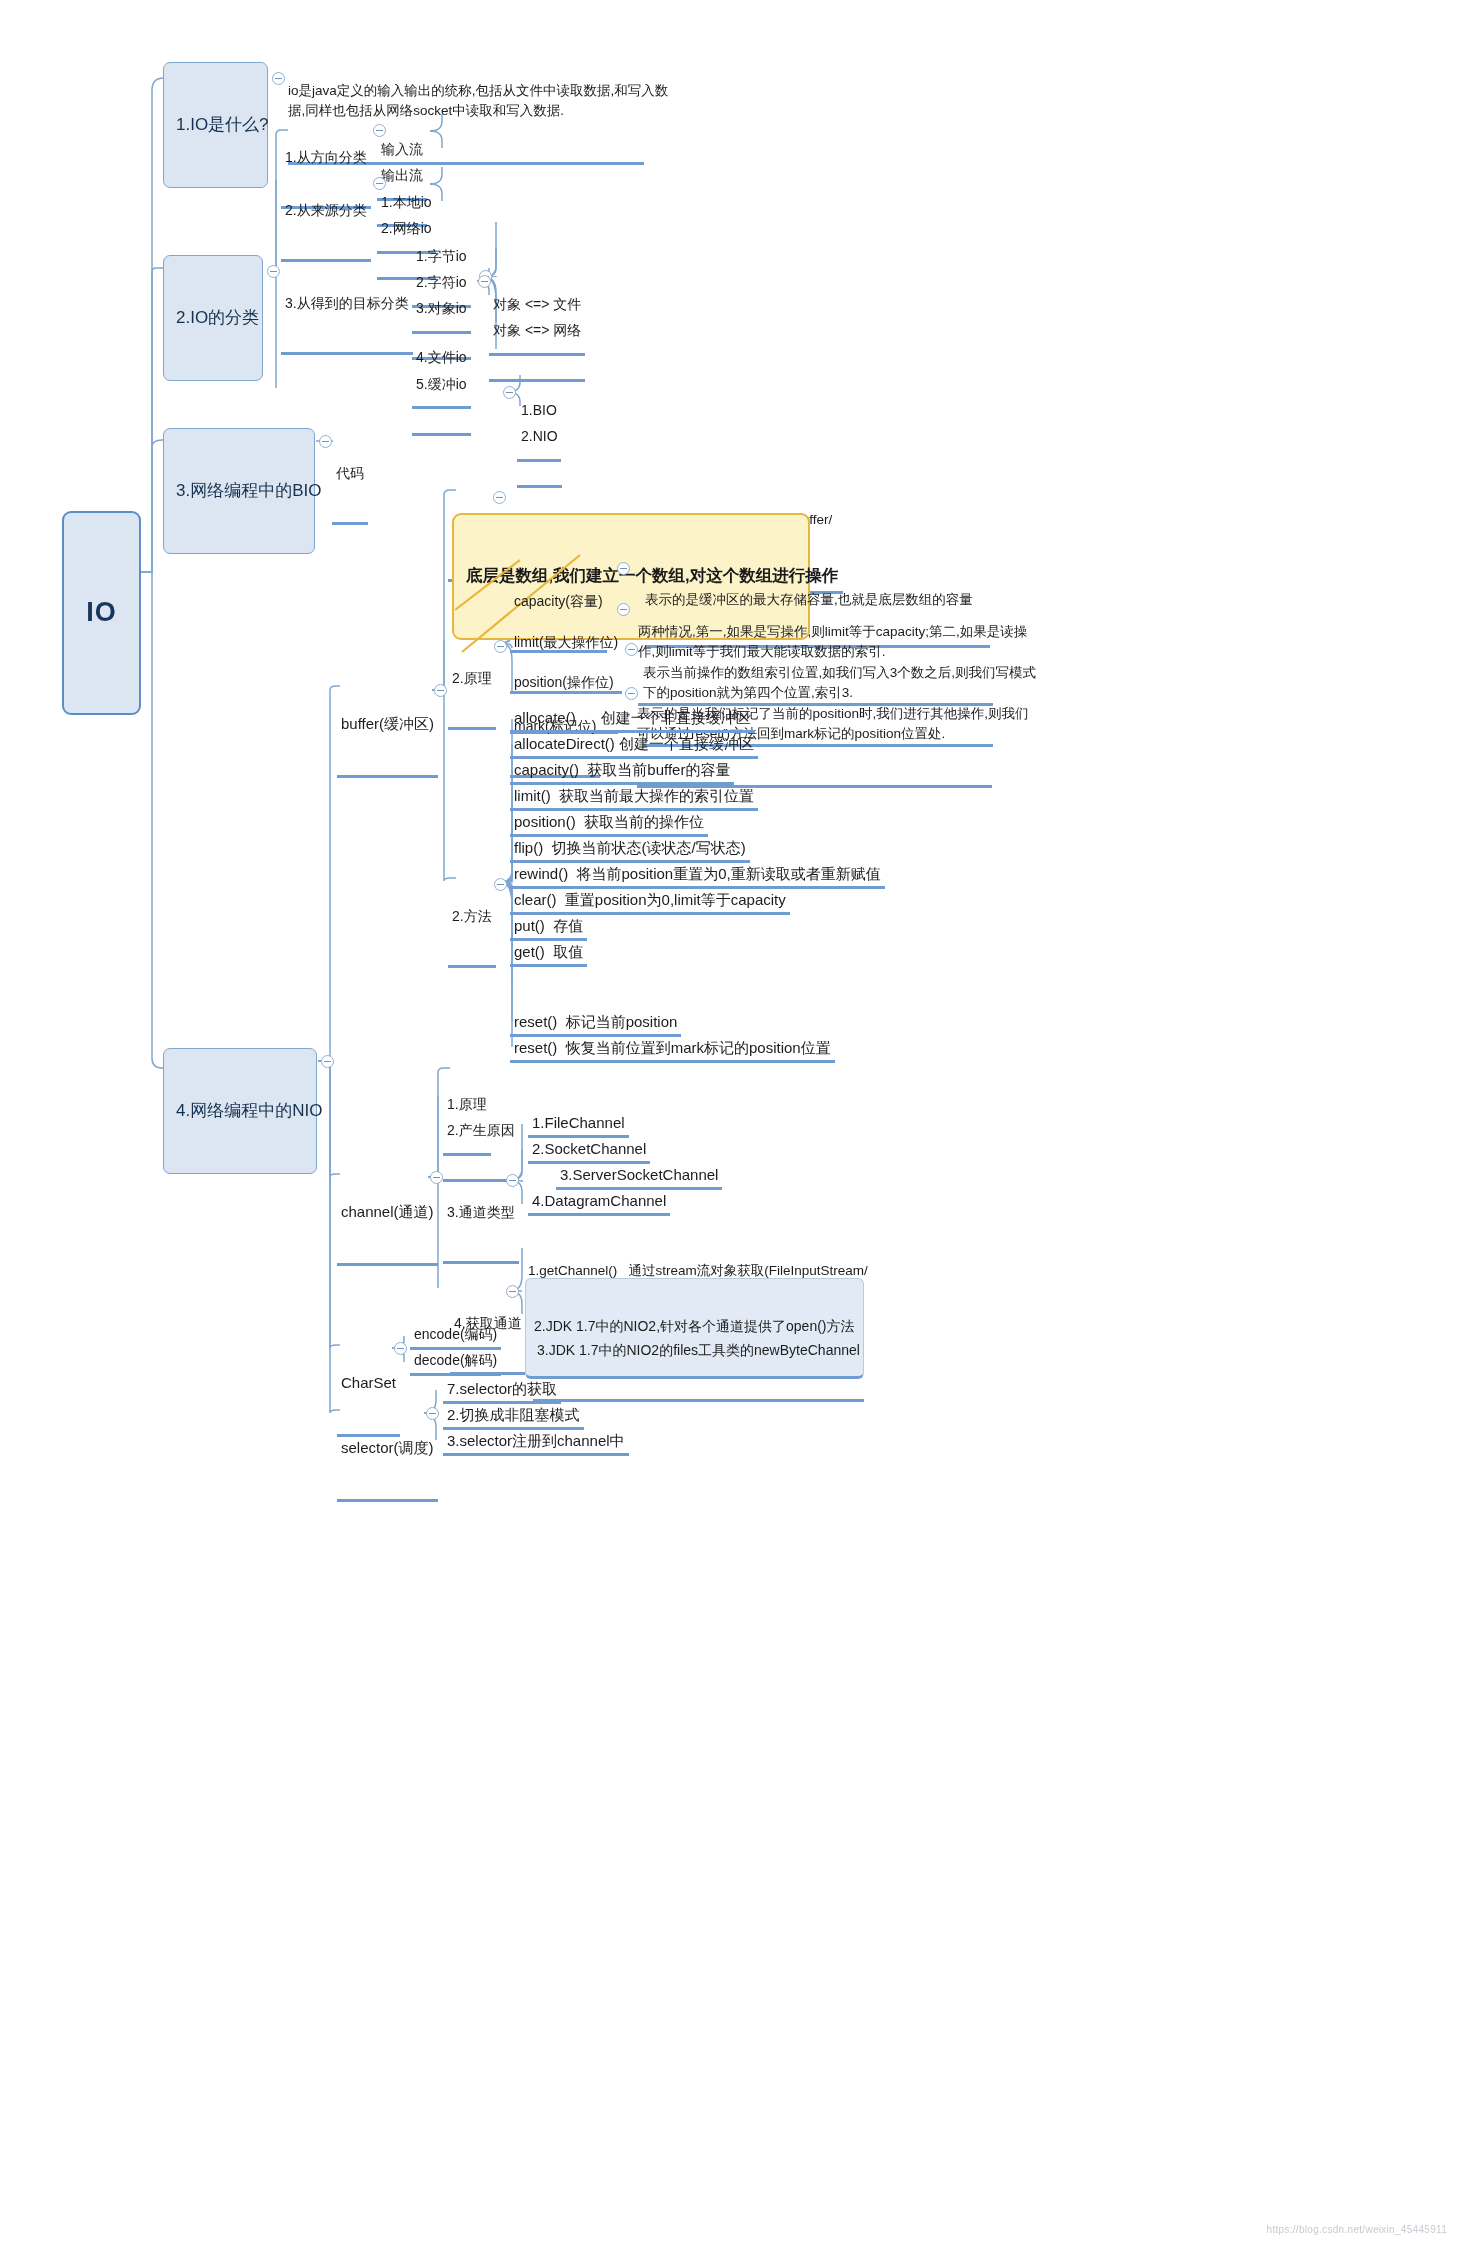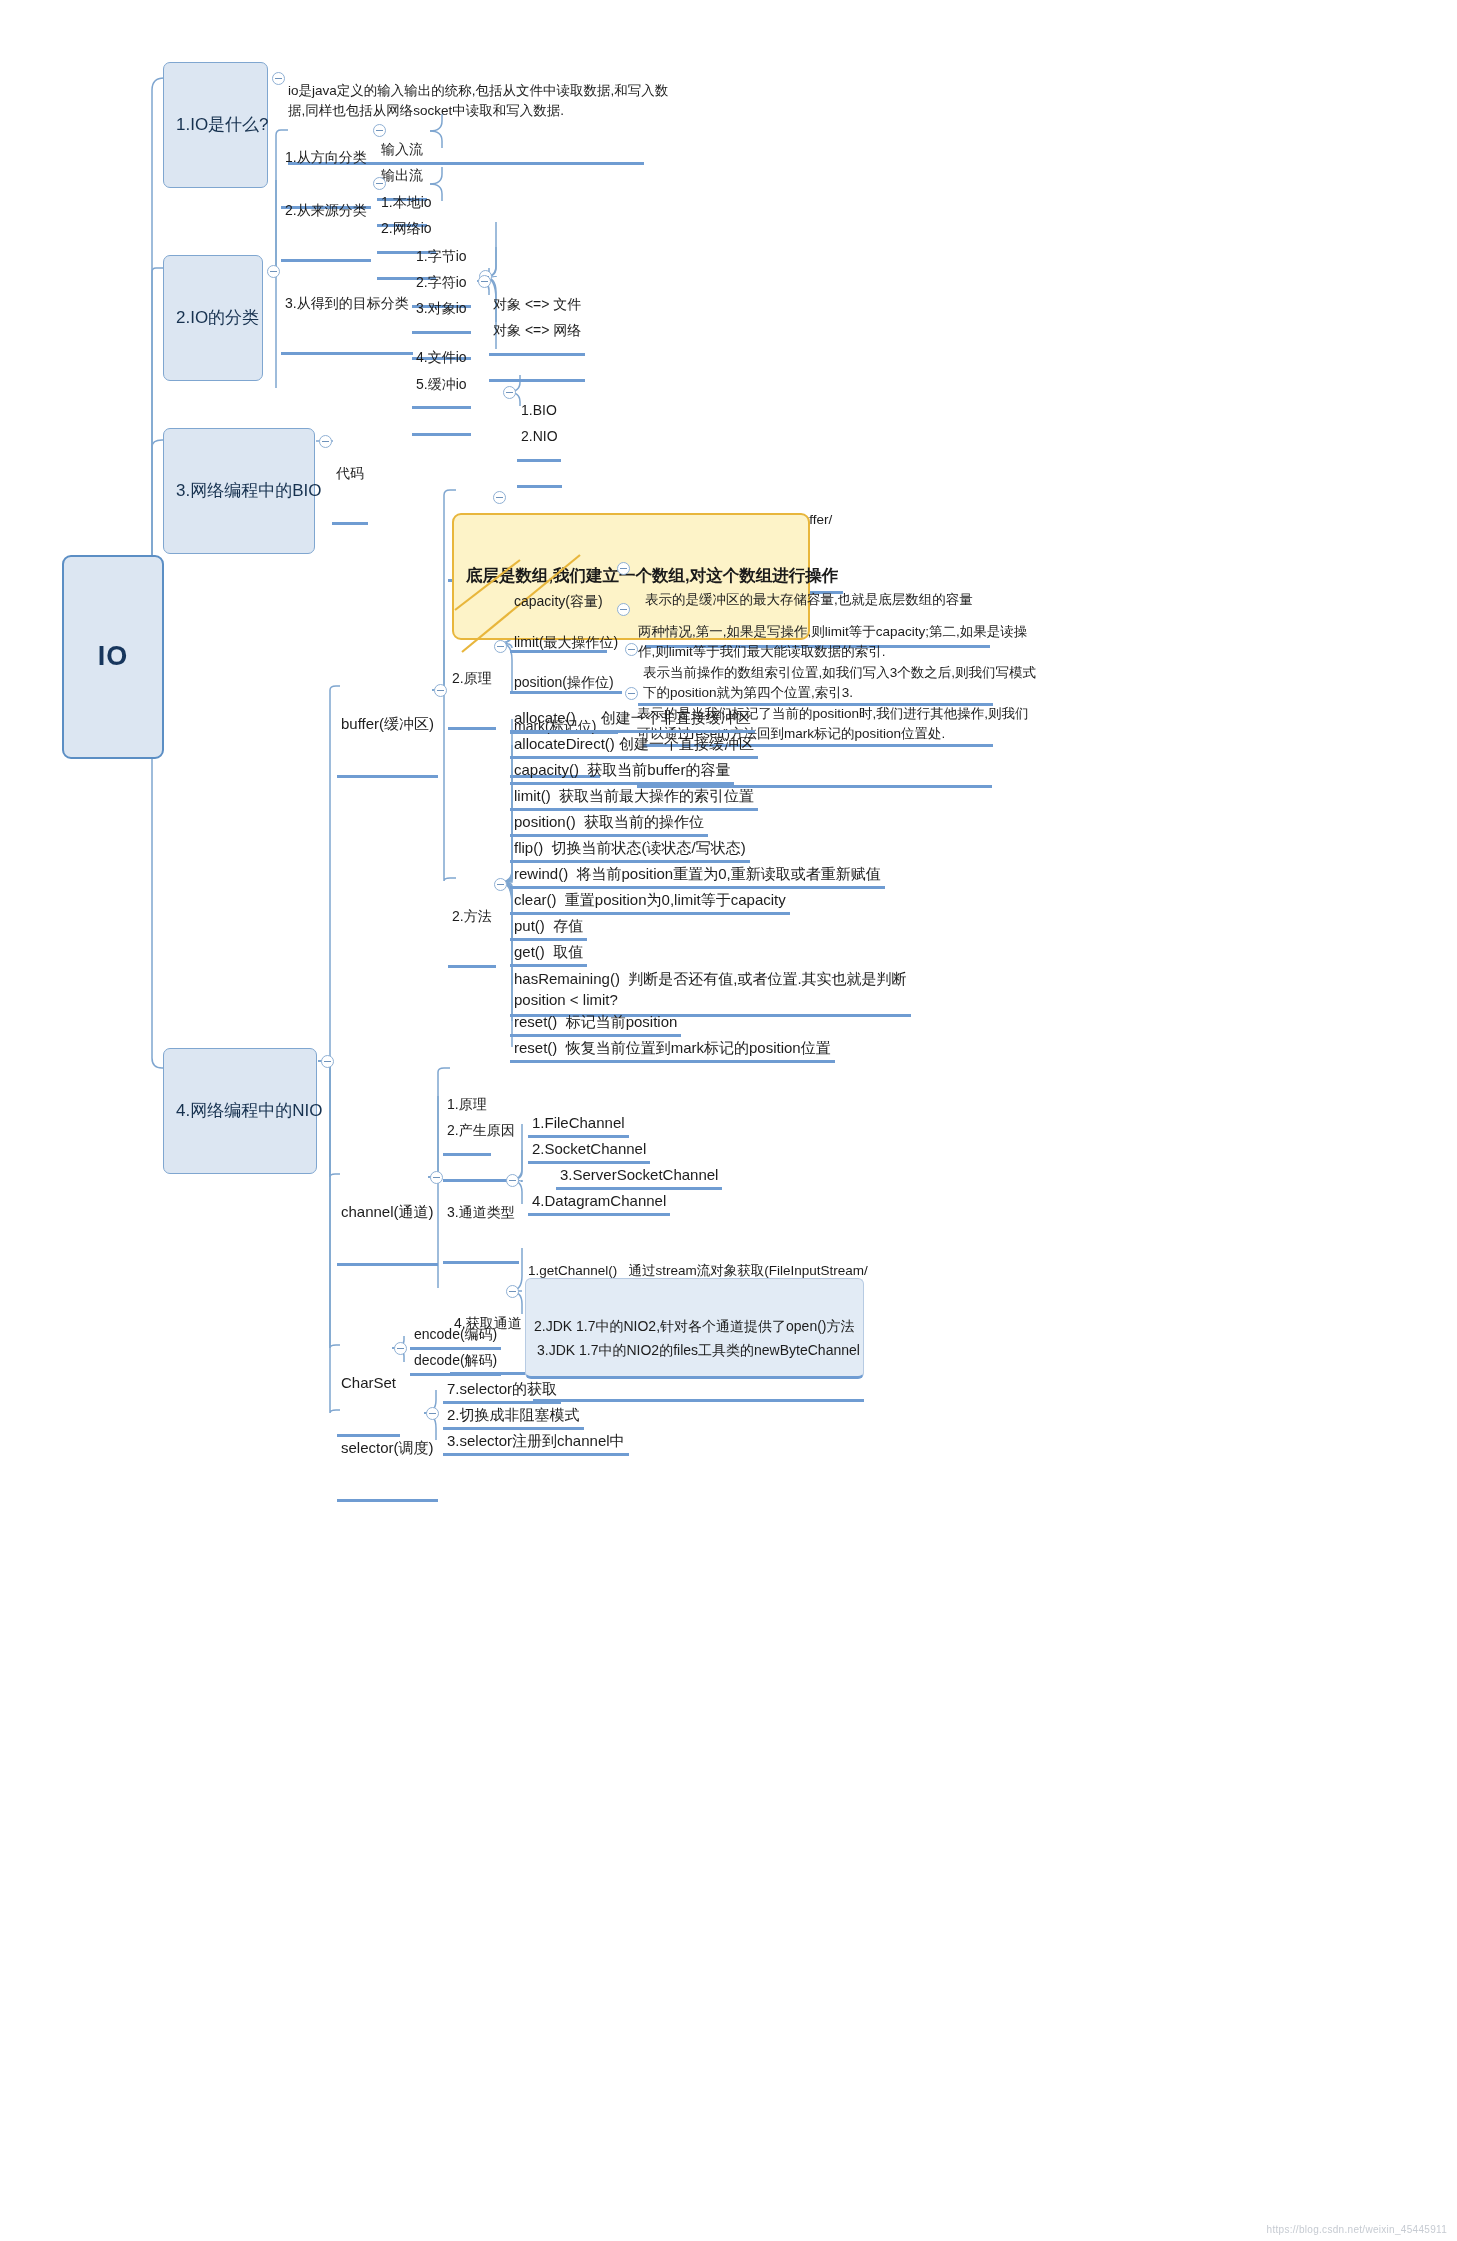--- a/index.html
+++ b/index.html
@@ -189,21 +189,21 @@
 
       <path d="M392 1348 Q404 1348 404 1340 V1336"></path>
       <path d="M392 1348 Q404 1348 404 1356 V1362"></path>
 
       <path d="M424 1413 Q436 1413 436 1400 V1390"></path>
       <path d="M424 1413 Q436 1413 436 1413 V1413"></path>
       <path d="M424 1413 Q436 1413 436 1428 V1440"></path>
     </g>
   </svg>
 
-  <div class="node root" style="left:62px; top:555px; width:102px;">
+  <div class="node root" style="left:62px; top:511px; width:79px;">
     <span class="txt">IO</span>
   </div>
 
   <div class="node topic" style="left:163px; top:62px; width:105px;">
     <span class="txt">1.IO是什么?</span>
   </div>
   <div class="tog" style="left:272px; top:72px;"></div>
   <div class="node plain u" style="left:288px; top:42px; width:356px; line-height:1.45;">
     <span class="txt">io是java定义的输入输出的统称,包括从文件中读取数据,和写入数
 据,同样也包括从网络socket中读取和写入数据.</span>
@@ -354,22 +354,20 @@
   <div class="node ul s15" style="left:510px; top:708px;"><span class="txt">allocate()      创建一个非直接缓冲区</span></div>
   <div class="node ul s15" style="left:510px; top:734px;"><span class="txt">allocateDirect() 创建一个直接缓冲区</span></div>
   <div class="node ul s15" style="left:510px; top:760px;"><span class="txt">capacity()  获取当前buffer的容量</span></div>
   <div class="node ul s15" style="left:510px; top:786px;"><span class="txt">limit()  获取当前最大操作的索引位置</span></div>
   <div class="node ul s15" style="left:510px; top:812px;"><span class="txt">position()  获取当前的操作位</span></div>
   <div class="node ul s15" style="left:510px; top:838px;"><span class="txt">flip()  切换当前状态(读状态/写状态)</span></div>
   <div class="node ul s15" style="left:510px; top:864px;"><span class="txt">rewind()  将当前position重置为0,重新读取或者重新赋值</span></div>
   <div class="node ul s15" style="left:510px; top:890px;"><span class="txt">clear()  重置position为0,limit等于capacity</span></div>
   <div class="node ul s15" style="left:510px; top:916px;"><span class="txt">put()  存值</span></div>
   <div class="node ul s15" style="left:510px; top:942px;"><span class="txt">get()  取值</span></div>
-  <div class="node ul s15" style="left:510px; top:968px; line-height:1.42;"><span class="txt">hasRemaining()  判断是否还有值,或者位置.其实也就是判断
-position &lt; limit?</span></div>
   <div class="node ul s15" style="left:510px; top:1012px;"><span class="txt">reset()  标记当前position</span></div>
   <div class="node ul s15" style="left:510px; top:1038px;"><span class="txt">reset()  恢复当前位置到mark标记的position位置</span></div>
 
   <div class="node ul s15" style="left:337px; top:1164px;">
     <span class="txt">channel(通道)</span>
   </div>
   <div class="tog" style="left:430px; top:1171px;"></div>
 
   <div class="node ul s14" style="left:443px; top:1060px;">
     <span class="txt">1.原理</span>

